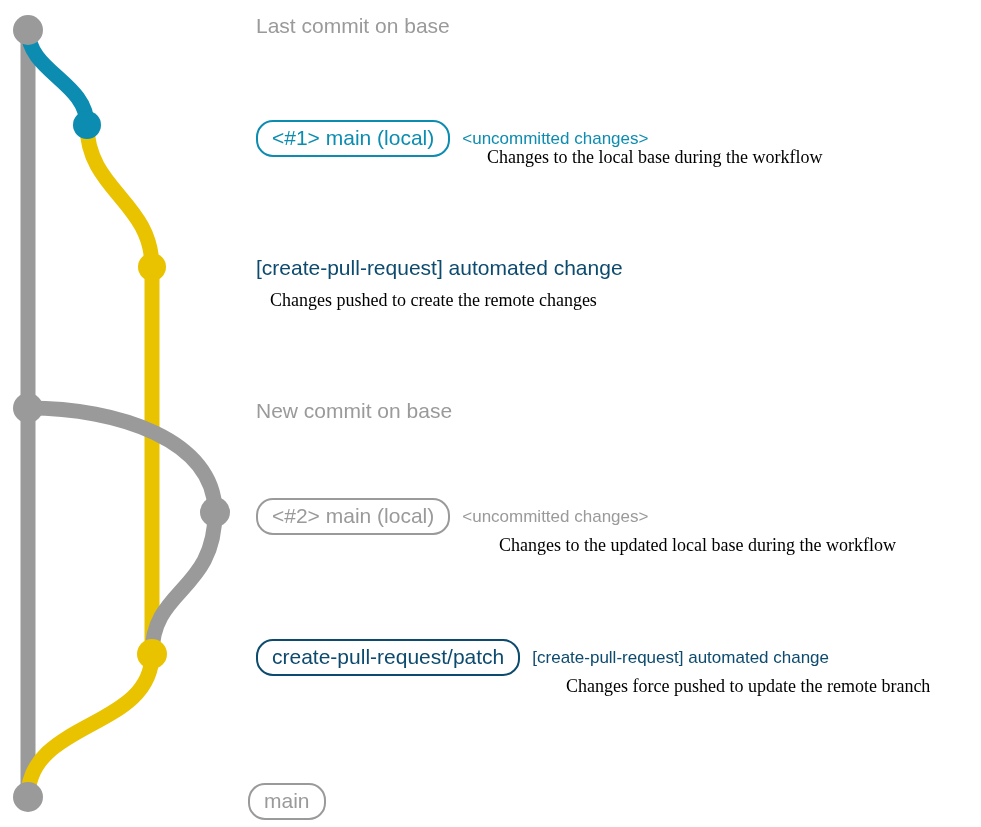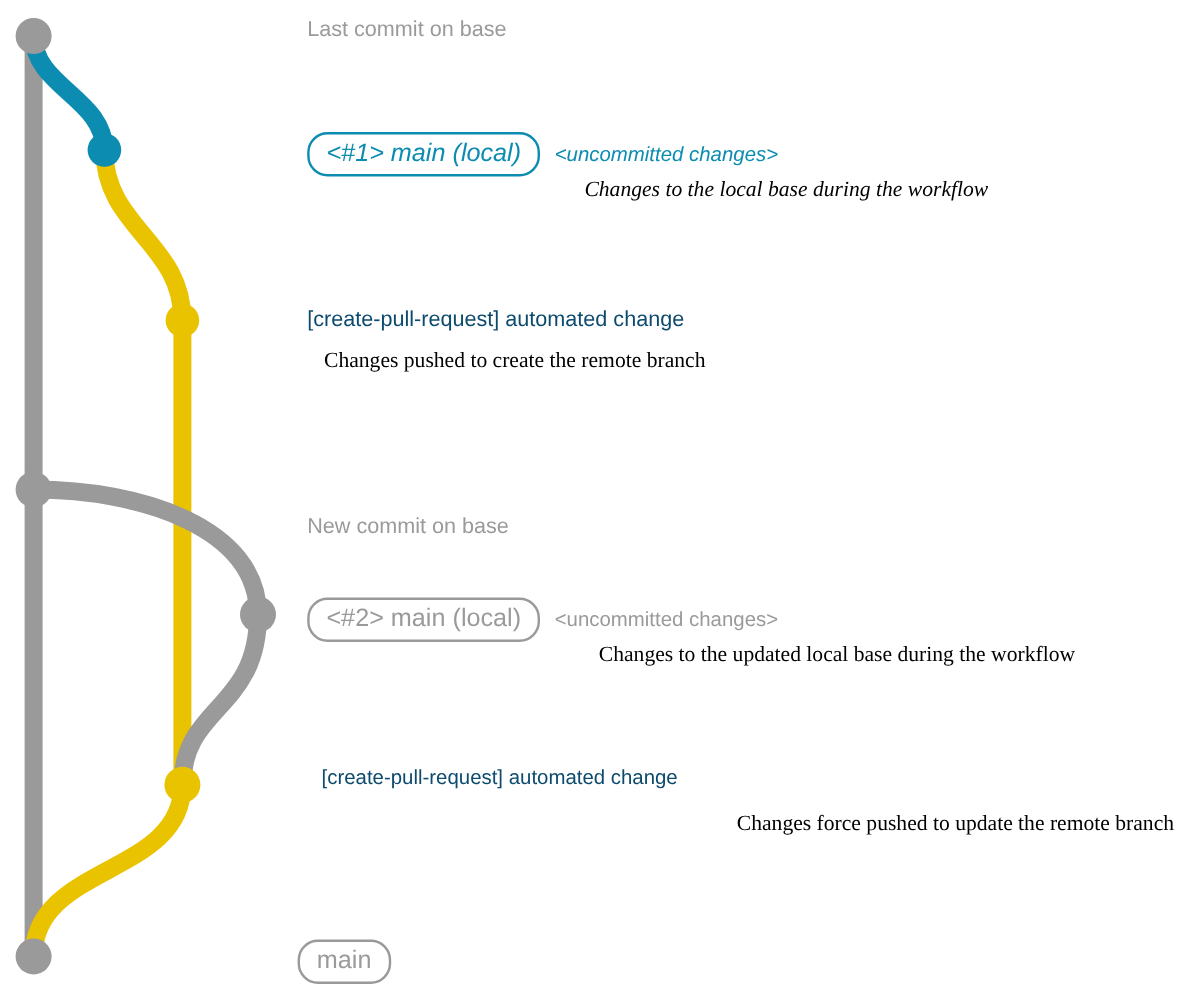--- a/index.html
+++ b/index.html
@@ -55,21 +55,21 @@
   .subject {
     font-size: 17px;
     line-height: 1;
     white-space: nowrap;
     margin-left: 12px;
   }
 
   
   .subject-solo {
     position: absolute;
-    font-size: 18px;
+    font-size: 21px;
     line-height: 1;
     white-space: nowrap;
   }
 
   
   .note {
     position: absolute;
     font-family: "Liberation Serif", serif;
     font-size: 18px;
     line-height: 1;
@@ -107,39 +107,40 @@
   <circle cx="28" cy="408" r="15" fill="#9a9a9a"></circle>
   <circle cx="215" cy="512" r="15" fill="#9a9a9a"></circle>
   <circle cx="152" cy="654" r="15" fill="#e9c200"></circle>
   <circle cx="28" cy="797" r="15" fill="#9a9a9a"></circle>
 </svg>
 
 <div class="overlay">
 
   <div class="subject-solo c-gray" style="left:256px; top:15px;">Last commit on base</div>
 
-  <div class="row" style="left:256px; top:110px;font-style:italic;">
+  <div class="row" style="left:256px; top:120px;">
     <span class="pill c-teal">&lt;#1&gt; main (local)</span>
     <span class="subject c-teal">&lt;uncommitted changes&gt;</span>
   </div>
-  <div class="note" style="left:487px; top:148px;font-style:italic;">Changes to the local base during the workflow</div>
+  <div class="note" style="left:487px; top:148px;">Changes to the local base during the workflow</div>
 
   <div class="subject-solo c-amber" style="left:256px; top:257px;">[create-pull-request] automated change</div>
-  <div class="note" style="left:270px; top:291px;">Changes pushed to create the remote branch</div>
+  <div class="note" style="left:270px; top:291px;">Changes pushed to create the remote changes</div>
 
-  <div class="subject-solo c-gray" style="left:256px; top:400px;margin-top:29px;">New commit on base</div>
+  <div class="subject-solo c-gray" style="left:256px; top:400px;">New commit on base</div>
 
   <div class="row" style="left:256px; top:498px;justify-content:flex-end;">
     <span class="pill c-gray">&lt;#2&gt; main (local)</span>
     <span class="subject c-gray">&lt;uncommitted changes&gt;</span>
   </div>
   <div class="note" style="left:499px; top:536px;">Changes to the updated local base during the workflow</div>
 
   <div class="row" style="left:256px; top:639px;">
+    <span class="pill c-amber">create-pull-request/patch</span>
     <span class="subject c-amber">[create-pull-request] automated change</span>
   </div>
-  <div class="note" style="left:566px; top:677px;margin-left:48px;">Changes force pushed to update the remote branch</div>
+  <div class="note" style="left:566px; top:677px;">Changes force pushed to update the remote branch</div>
 
   <div class="row" style="left:248px; top:783px;">
     <span class="pill c-gray">main</span>
   </div>
 
 </div>
 
 </body></html>

